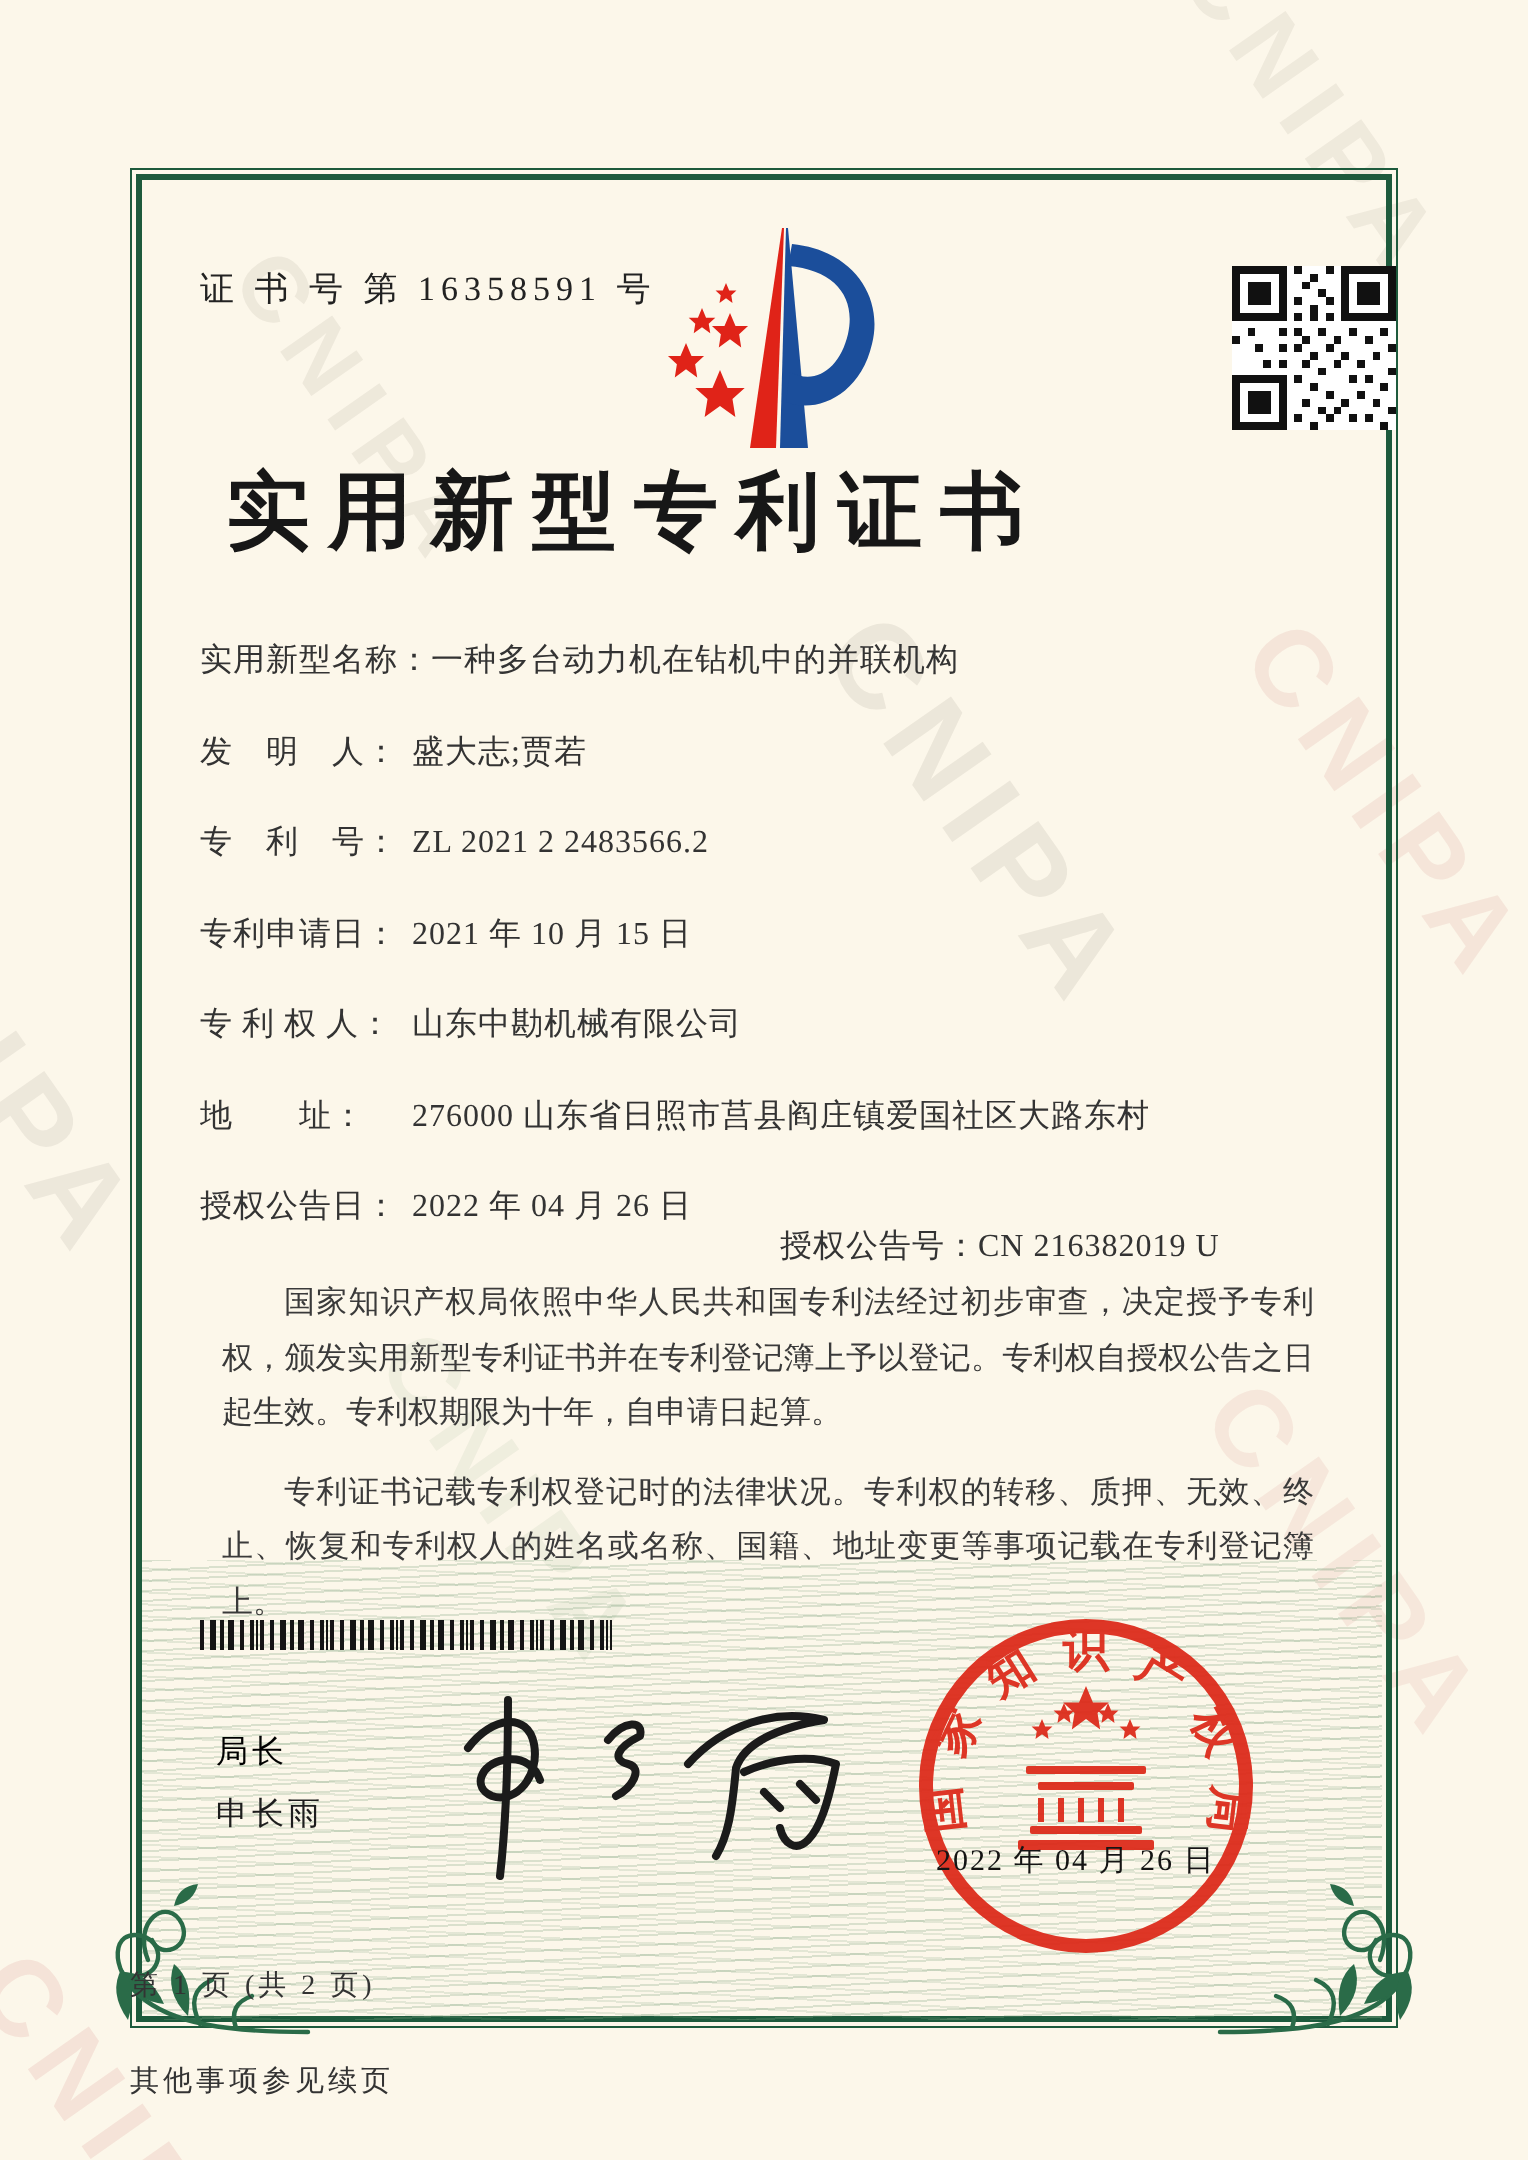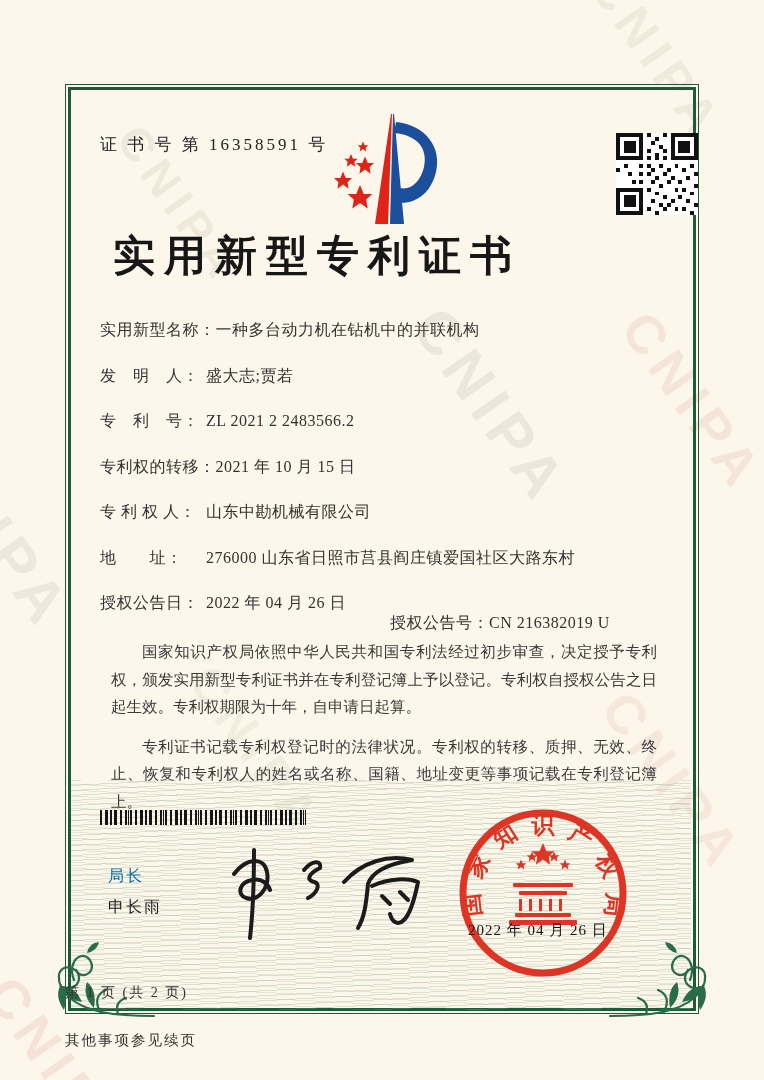--- a/index.html
+++ b/index.html
@@ -69,21 +69,21 @@
   .paras p{margin:12px;text-indent:2em;}
   
   .barcode{
     position:absolute;left:100px;top:810px;width:206px;height:15px;
     background:
       repeating-linear-gradient(90deg,#151515 0 2px,rgba(0,0,0,0) 2px 5px),
       repeating-linear-gradient(90deg,#151515 0 1px,rgba(0,0,0,0) 1px 7px);
   }
   
   .signer-title{
-    position:absolute;left:108px;top:866px;font-size:16px;color:#0369a1;
+    position:absolute;left:108px;top:866px;font-size:16px;color:#000000;
     font-family:"Liberation Sans","DejaVu Sans",sans-serif;letter-spacing:2px;
   }
   .signer-name{
     position:absolute;left:108px;top:897px;font-size:16px;color:#1d1d1d;
     font-family:"Liberation Sans","DejaVu Sans",sans-serif;letter-spacing:2px;
   }
   .signature{position:absolute;left:212px;top:840px;width:230px;height:100px;}
   
   .seal{position:absolute;left:457px;top:807px;width:172px;height:172px;opacity:.94;}
   .seal-date{
@@ -204,21 +204,21 @@
   <div class="field">
     <span class="flabel">实用新型名称：</span><span>一种多台动力机在钻机中的并联机构</span>
   </div>
   <div class="field">
     <span class="flabel">发　明　人：</span><span>盛大志;贾若</span>
   </div>
   <div class="field">
     <span class="flabel">专　利　号：</span><span>ZL 2021 2 2483566.2</span>
   </div>
   <div class="field">
-    <span class="flabel">专利权的转移：</span><span>2021 年 10 月 15 日</span>
+    <span class="flabel">专利申请日：</span><span>2021 年 10 月 15 日</span>
   </div>
   <div class="field">
     <span class="flabel">专 利 权 人：</span><span>山东中勘机械有限公司</span>
   </div>
   <div class="field">
     <span class="flabel">地　　址：</span><span>276000 山东省日照市莒县阎庄镇爱国社区大路东村</span>
   </div>
   <div class="field grant-row">
     <span><span class="flabel">授权公告日：</span><span>2022 年 04 月 26 日</span></span>
     <span class="grant-col2"><span>授权公告号：</span><span>CN 216382019 U</span></span>

